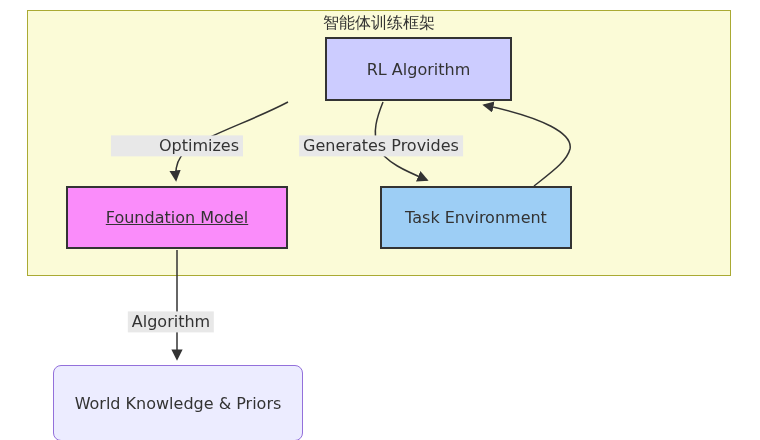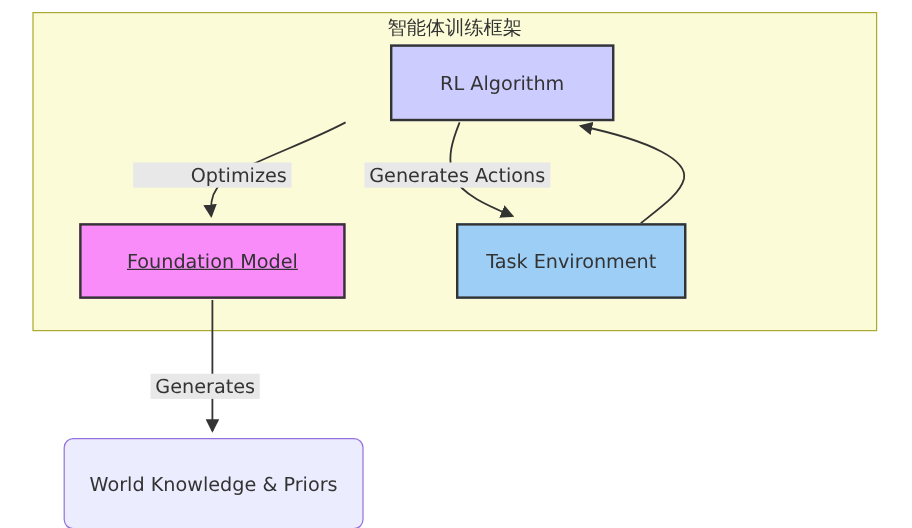--- a/index.html
+++ b/index.html
@@ -115,24 +115,24 @@
 
     <path d="M383,102 C377,117 372,132 378,147 C384,162 408,172 427,180" fill="none" stroke="#333333" stroke-width="1.5" marker-end="url(#arrowhead)"></path>
 
     <path d="M534,186 C553,171 567,161 570,149 C573,134 545,118 484,105" fill="none" stroke="#333333" stroke-width="1.5" marker-end="url(#arrowhead)"></path>
 
     <path d="M177,250 L177,359" fill="none" stroke="#333333" stroke-width="1.5" marker-end="url(#arrowhead)"></path>
   </svg>
 
   <div class="edge-label lbl-optimizes">Optimizes</div>
 
-  <div class="edge-label lbl-generates">Generates Actions</div>
+  <div class="edge-label lbl-generates">Generates Provides</div>
 
 
-  <div class="edge-label lbl-provides">Generates</div>
+  <div class="edge-label lbl-provides">Algorithm</div>
 
   <div class="node node-rl">
     <span>RL Algorithm</span>
   </div>
 
   <div class="node node-foundation">
     <span>Foundation Model</span>
   </div>
 
   <div class="node node-task">

